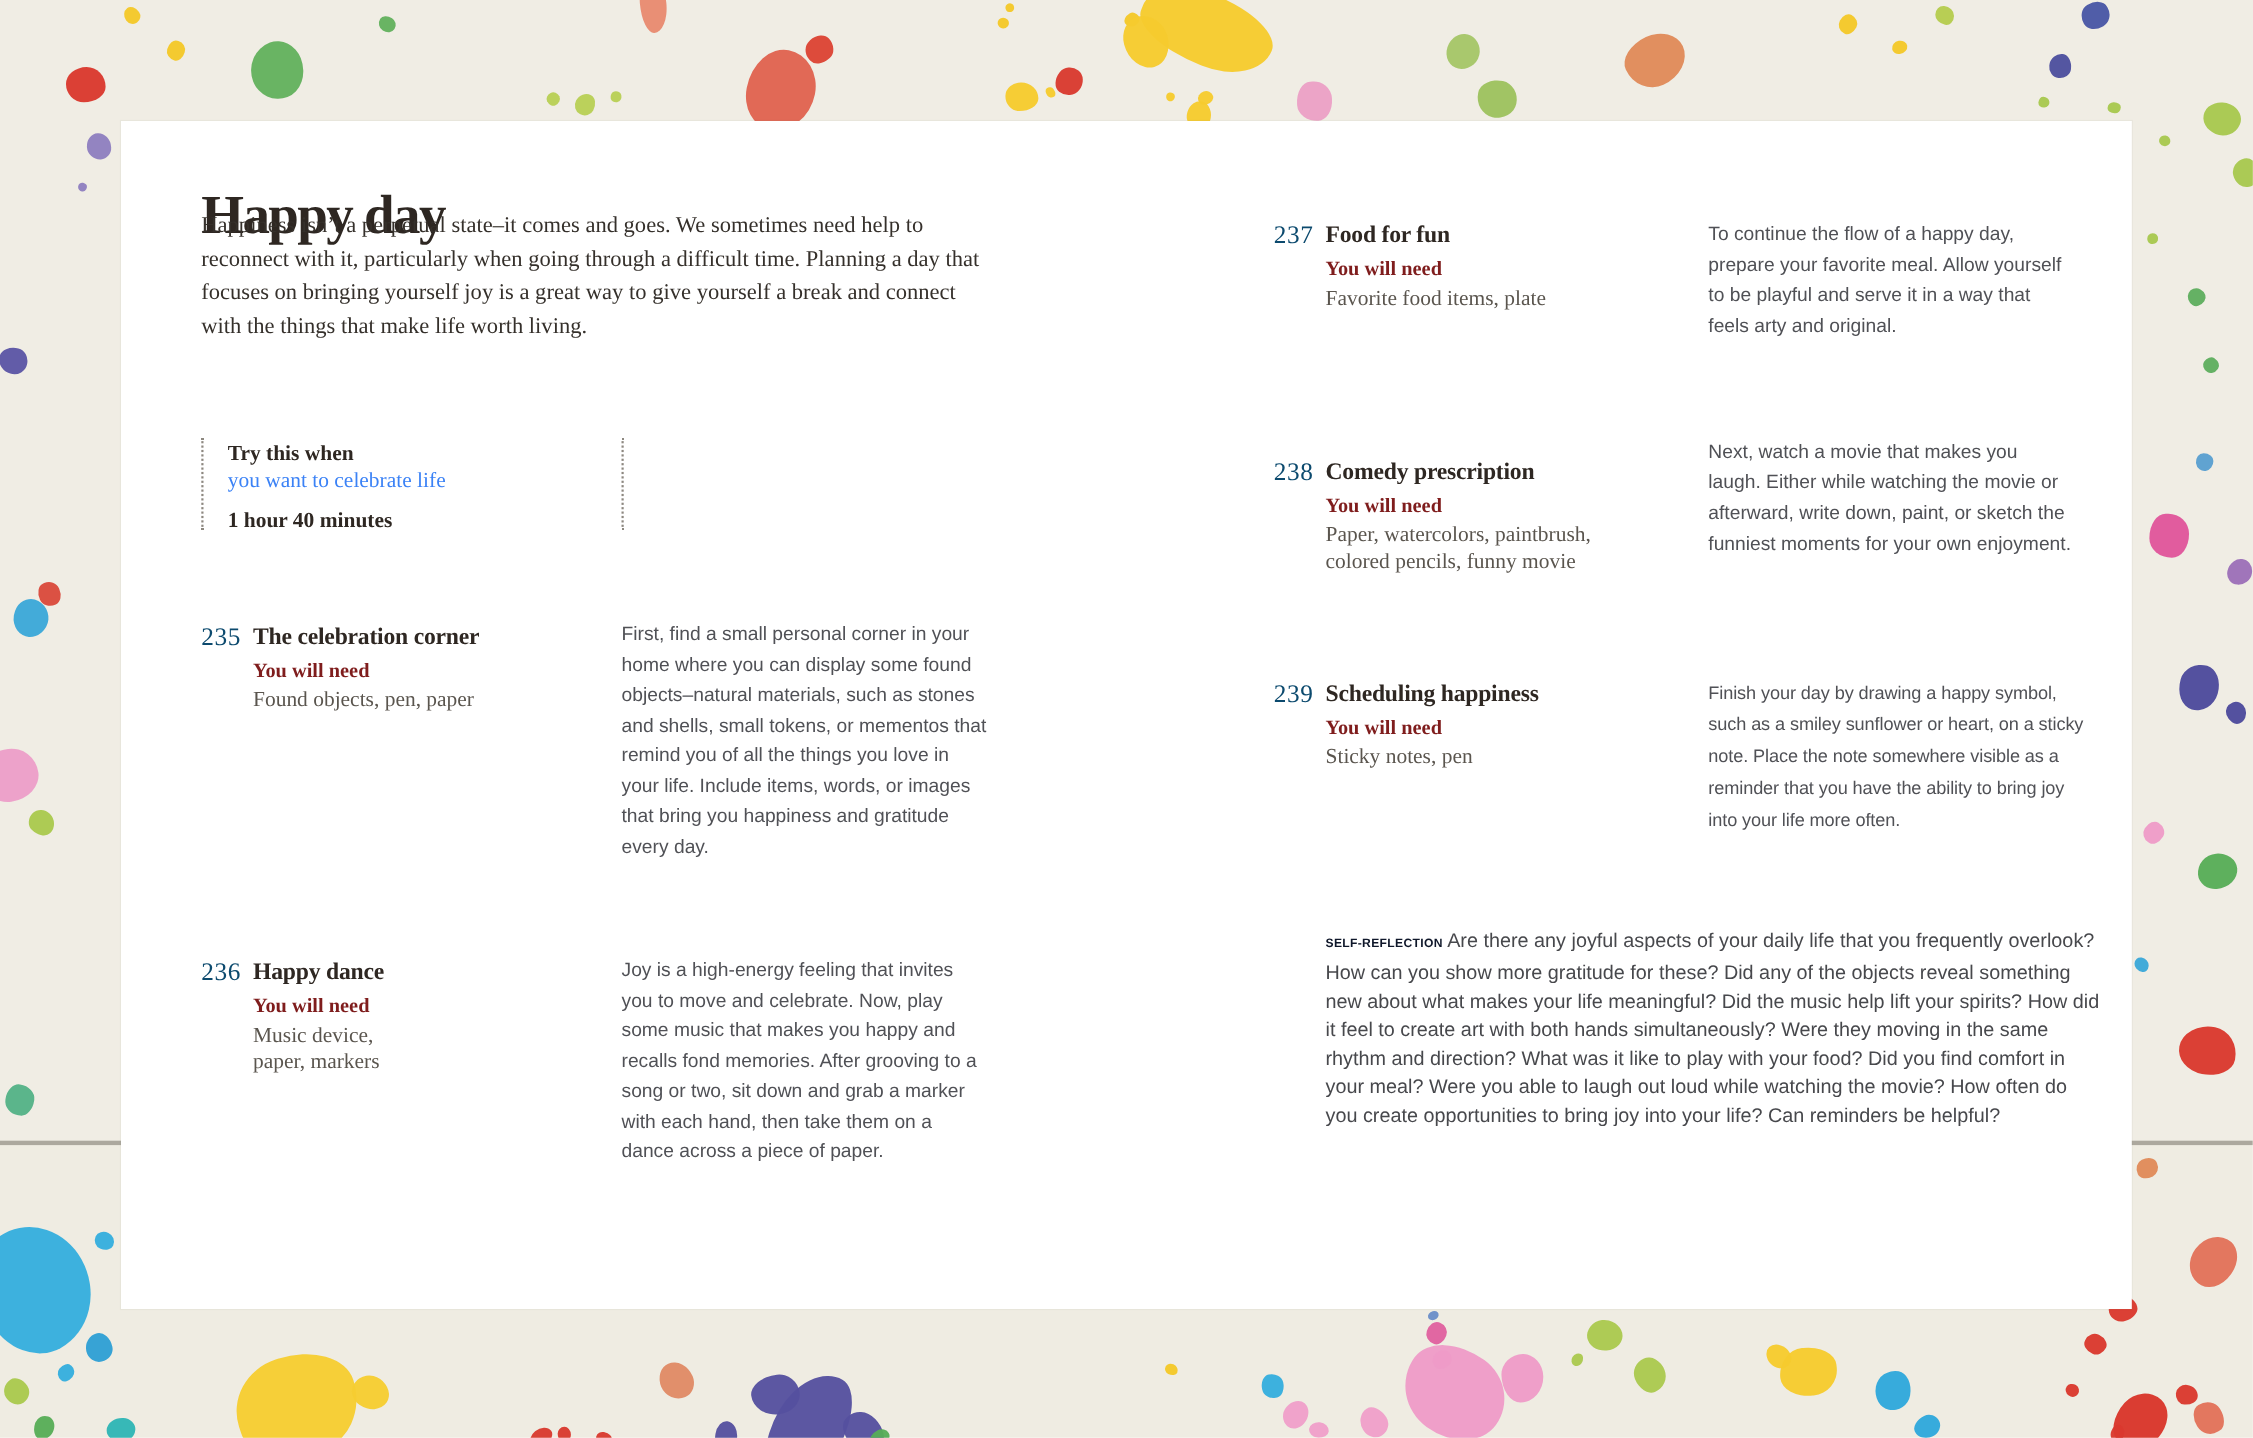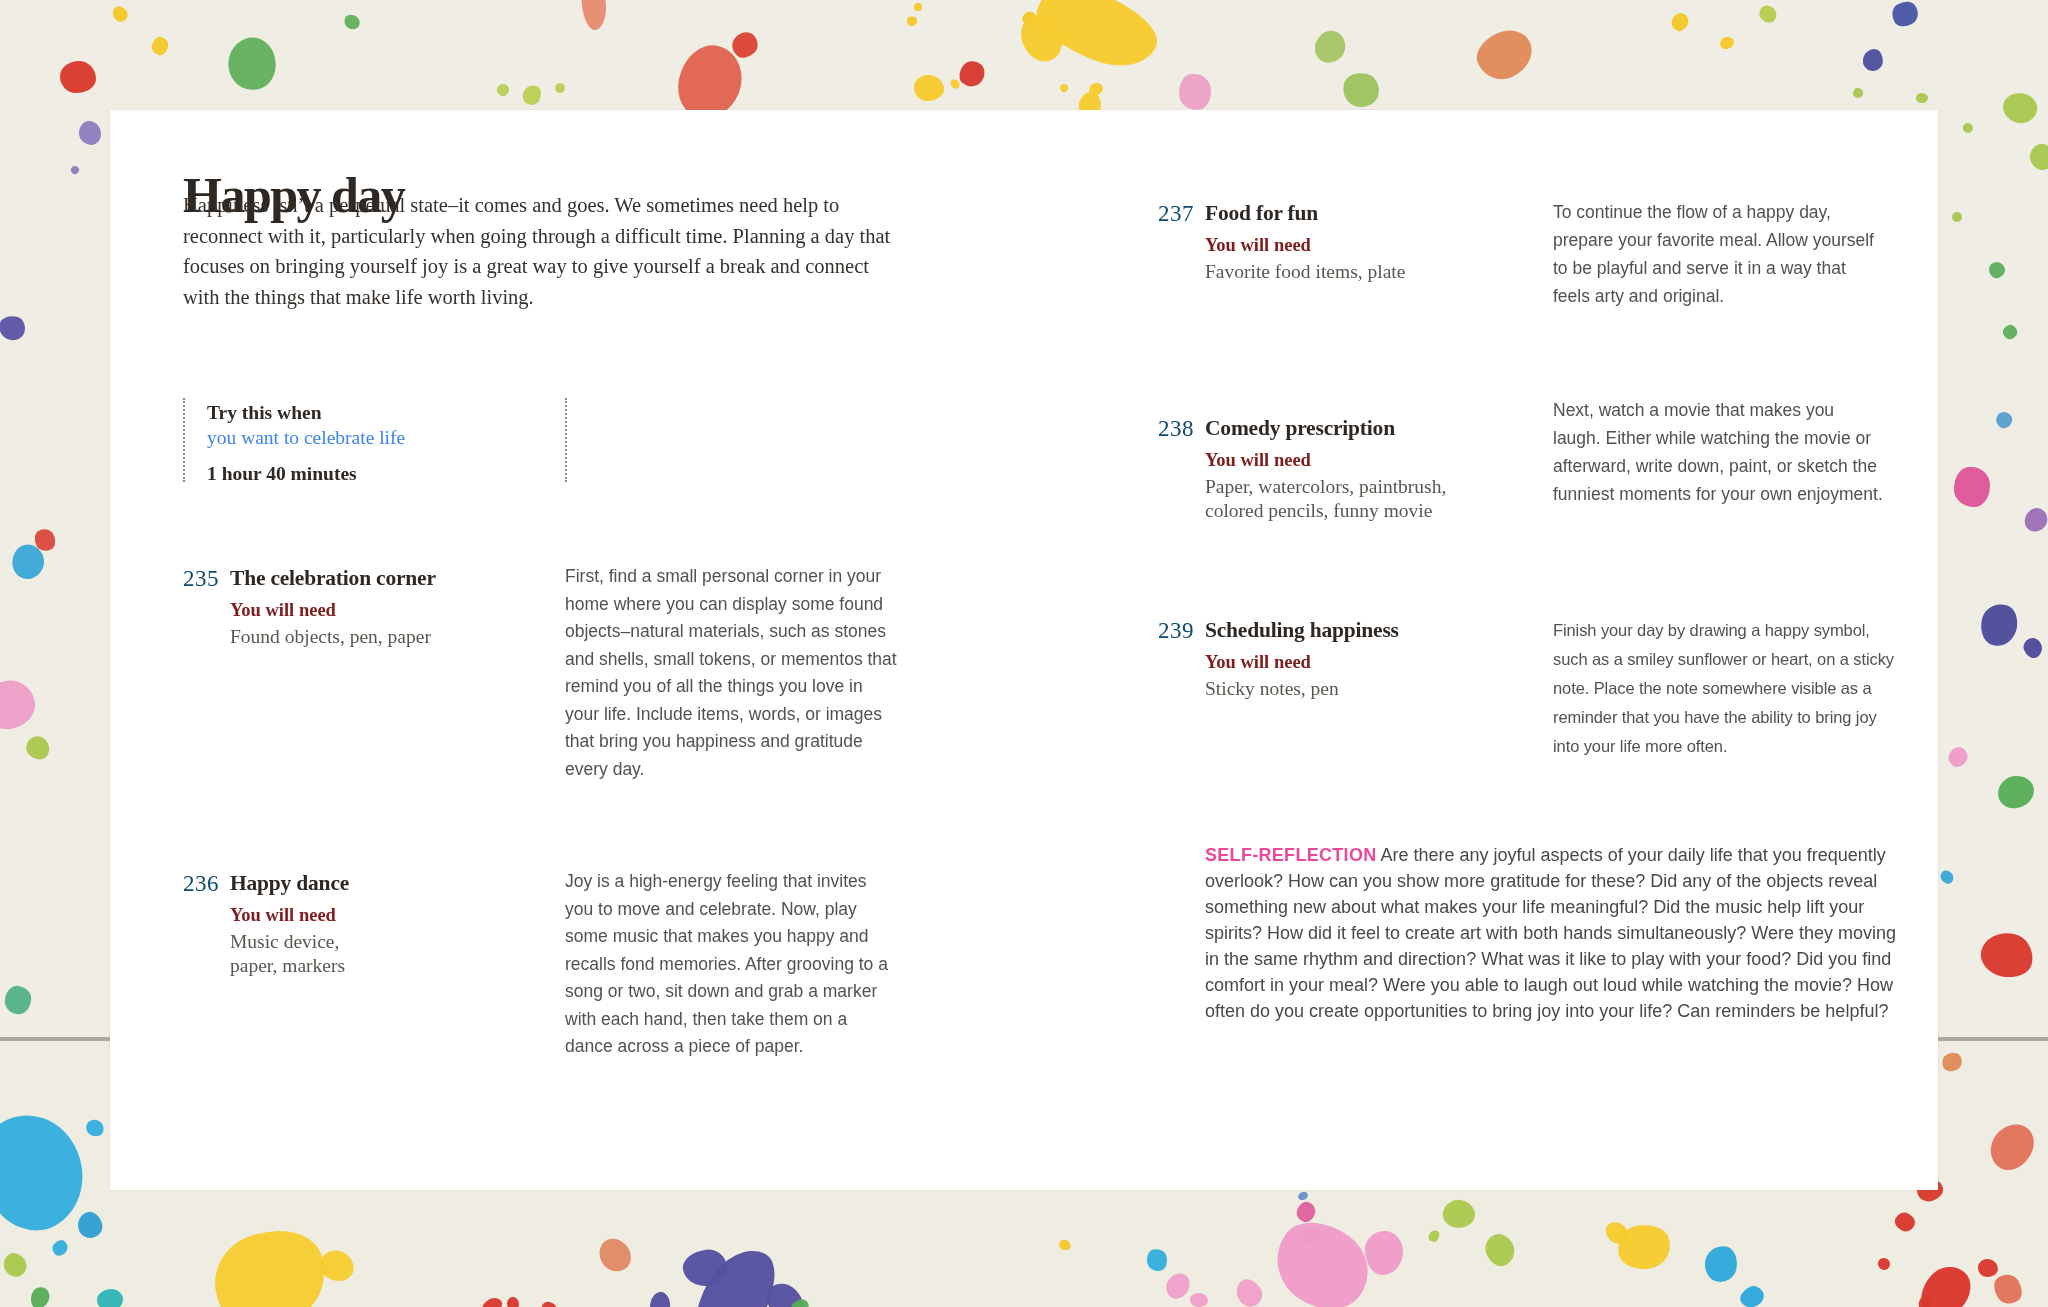--- a/index.html
+++ b/index.html
@@ -31,21 +31,21 @@
   .a0{left:73px;top:455px;}   .b0{left:455px;top:453px;width:332px;}
   .a1{left:73px;top:760px;}   .b1{left:455px;top:758px;width:332px;}
   .a1 .mat{width:150px;}
   .a2{left:1048px;top:90px;}  .b2{left:1443px;top:88px;width:330px;line-height:28px;}
   .a3{left:1048px;top:305px;} .b3{left:1443px;top:286px;width:330px;line-height:28px;}
   .a3 .mat{width:265px;}
   .a4{left:1048px;top:507px;} .b4{left:1443px;top:506px;width:352px;font-size:16.5px;line-height:29px;letter-spacing:-0.1px;}
   
   .reflection{position:absolute;left:1095px;top:732px;width:705px;margin:0;
               font-family:"Liberation Sans",sans-serif;font-size:18px;line-height:26px;color:#47484c;}
-  .reflection .rlabel{font-weight:700;font-size:18px;letter-spacing:0.3px;color:#ec4899;}
+  .reflection .rlabel{font-weight:700;font-size:11px;letter-spacing:0.3px;color:#0f172a;}
 </style>
 </head>
 <body>
 
 <div class="stage">
   <div class="splayer" id="splatter-layer">
       <div class="splat" style="left: 60px; top: 61px; width: 36px; height: 32px; background: rgb(218, 56, 46); border-radius: 52% 48% 55% 45% / 48% 56% 44% 52%; transform: rotate(0deg); opacity: 0.96;"></div>
       <div class="splat" style="left: 112px; top: 7px; width: 16px; height: 14px; background: rgb(244, 200, 41); border-radius: 58% 42% 47% 53% / 45% 52% 48% 55%; transform: rotate(53deg); opacity: 0.96;"></div>
       <div class="splat" style="left: 151px; top: 38px; width: 18px; height: 16px; background: rgb(244, 200, 41); border-radius: 46% 54% 44% 56% / 53% 44% 58% 42%; transform: rotate(106deg); opacity: 0.96;"></div>
       <div class="splat" style="left: 228px; top: 38px; width: 48px; height: 52px; background: rgb(99, 177, 94); border-radius: 50% 50% 56% 44% / 55% 47% 53% 45%; transform: rotate(159deg); opacity: 0.96;"></div>

